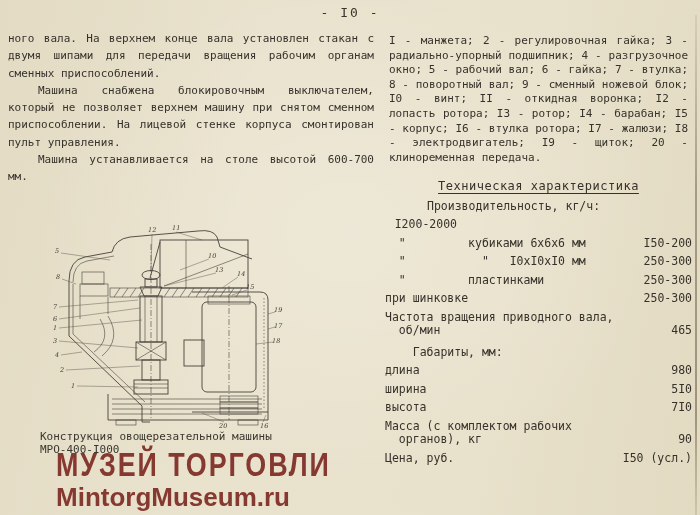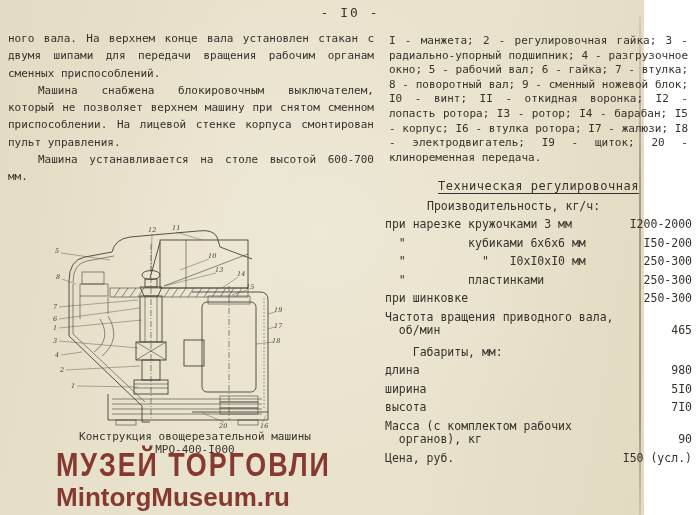--- a/index.html
+++ b/index.html
@@ -1,18 +1,18 @@
 <!DOCTYPE html>
 <html lang="ru"><head>
 <meta charset="utf-8">
 <style>
   html,body{margin:0;padding:0;}
   body{width:700px;height:515px;overflow:hidden;
        font-family:"DejaVu Sans Mono","Liberation Mono",monospace;}
-  .page{position:relative;width:644px;height:515px;color:#36322b;
+  .page{position:relative;width:700px;height:515px;color:#36322b;
     background:
       radial-gradient(ellipse at 50% 45%, rgba(255,255,255,0.20), rgba(0,0,0,0) 65%),
       linear-gradient(100deg, #e3dbc3, #e9e2cd 35%, #e8e1cb 70%, #e2dac1);
   }
   .page-edge{position:absolute;right:3px;top:15px;bottom:0;width:2px;
     background:linear-gradient(180deg, rgba(90,78,58,0.10), rgba(90,78,58,0.45) 35%, rgba(90,78,58,0.50) 80%, rgba(90,78,58,0.15));}
   .page-number{position:absolute;left:300px;top:5px;width:100px;text-align:center;
     font-size:13px;letter-spacing:2px;color:#3a362e;}
   
   .left-text{position:absolute;left:8px;top:30px;width:366px;
@@ -30,21 +30,21 @@
   .trow .lbl{white-space:pre-wrap;flex:1;}
   .trow .val{text-align:right;min-width:72px;white-space:pre;}
   .trow.gap{margin-top:8px;}
   
   .diagram{position:absolute;left:52px;top:224px;width:322px;height:208px;}
   .diagram svg{width:100%;height:100%;}
   .dr{stroke:#45413a;fill:none;stroke-width:0.9;}
   .drt{stroke:#45413a;fill:none;stroke-width:0.6;}
   .lead{stroke:#55504a;fill:none;stroke-width:0.45;}
   .num{font-family:"DejaVu Serif",serif;font-style:italic;font-size:6.5px;fill:#403c34;}
-  .caption{position:absolute;left:40px;top:431px;width:310px;text-align:center;
+  .caption{position:absolute;left:40px;top:431px;width:310px;
     font-size:11px;line-height:12.5px;color:#3a362e;}
   
   .watermark{position:absolute;left:24px;top:449px;color:#7d2b24;opacity:0.92;line-height:1;margin-left:32px;}
   .wm1{font-family:"Liberation Sans",sans-serif;font-weight:700;font-size:28px;
     letter-spacing:2px;transform:scale(0.96,1.18);transform-origin:left top;white-space:nowrap;}
   .wm2{font-family:"Liberation Sans",sans-serif;font-weight:700;font-size:26px;
     margin-top:7px;white-space:nowrap;}
 </style>
 </head>
 <body>
@@ -141,25 +141,24 @@
 
   <div class="watermark">
     <div class="wm1">МУЗЕЙ ТОРГОВЛИ</div>
     <div class="wm2">MintorgMuseum.ru</div>
   </div>
 
   <div class="right-col">
     <p class="parts-list">I - манжета; 2 - регулировочная гайка; 3 - радиально-упорный подшипник; 4 - разгрузочное окно; 5 - рабочий вал; 6 - гайка; 7 - втулка; 8 - поворотный вал; 9 - сменный ножевой блок; I0 - винт; II - откидная воронка; I2 - лопасть ротора; I3 - ротор; I4 - барабан; I5 - корпус; I6 - втулка ротора; I7 - жалюзи; I8 - электродвигатель; I9 - щиток; 20 - клиноременная передача.</p>
 
     <div class="tech">
-      <div class="tech-heading">Техническая регулировочная</div>
+      <div class="tech-heading">Техническая характеристика</div>
       <div class="tech-sub">Производительность, кг/ч:</div>
 
       <div class="trow">
-        <span class="lbl">при нарезке кружочками 3 мм</span>
         <span class="val">I200-2000</span>
       </div>
       <div class="trow">
         <span class="lbl">  "         кубиками 6х6х6 мм</span>
         <span class="val">I50-200</span>
       </div>
       <div class="trow">
         <span class="lbl">  "           "   I0хI0хI0 мм</span>
         <span class="val">250-300</span>
       </div>

